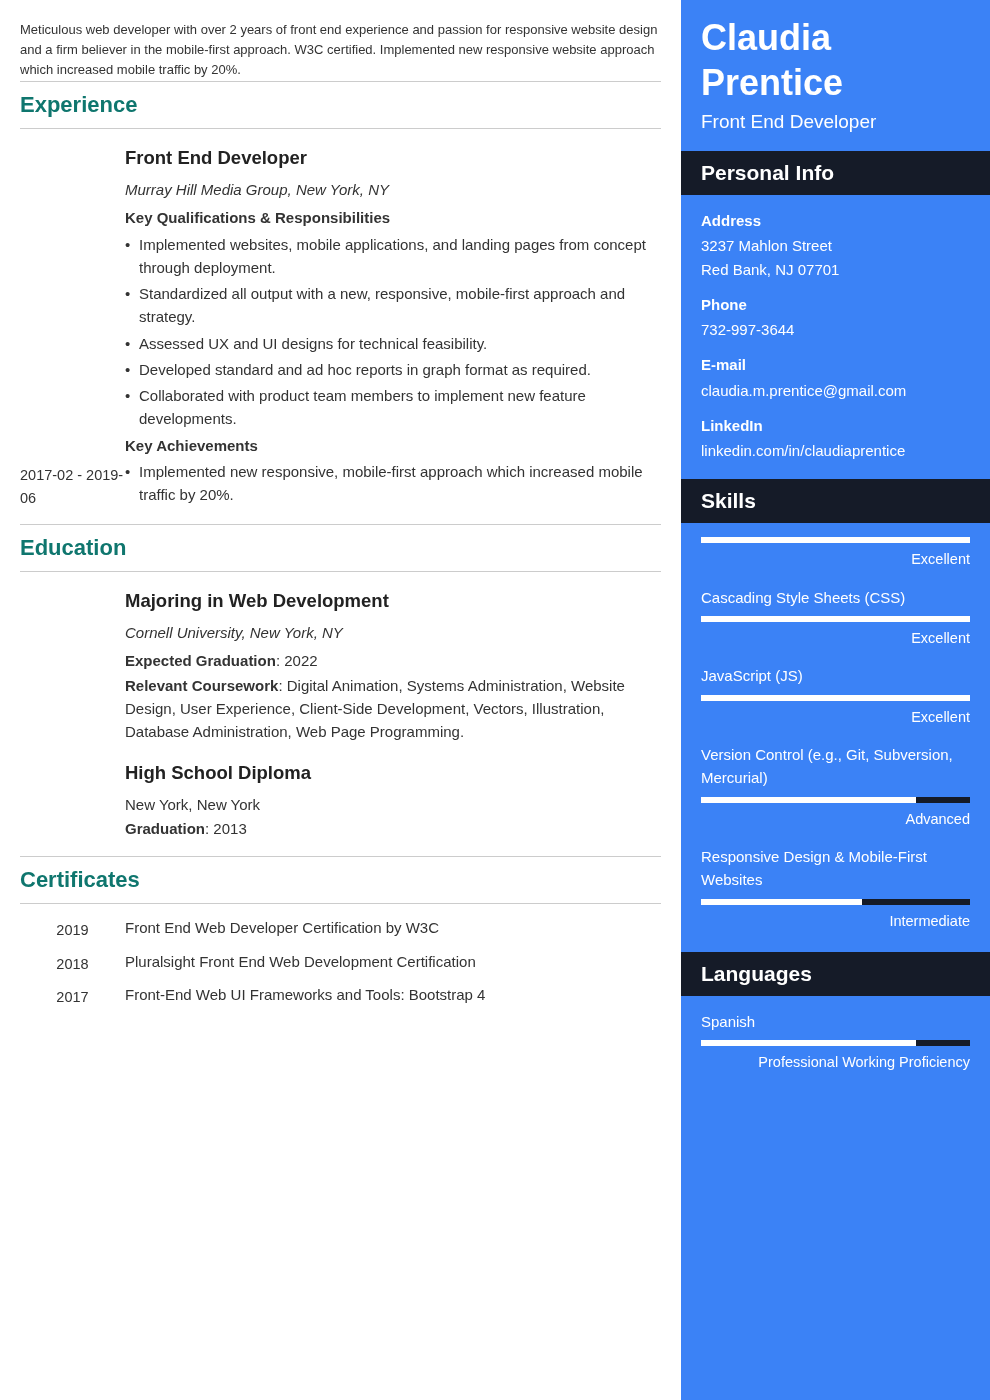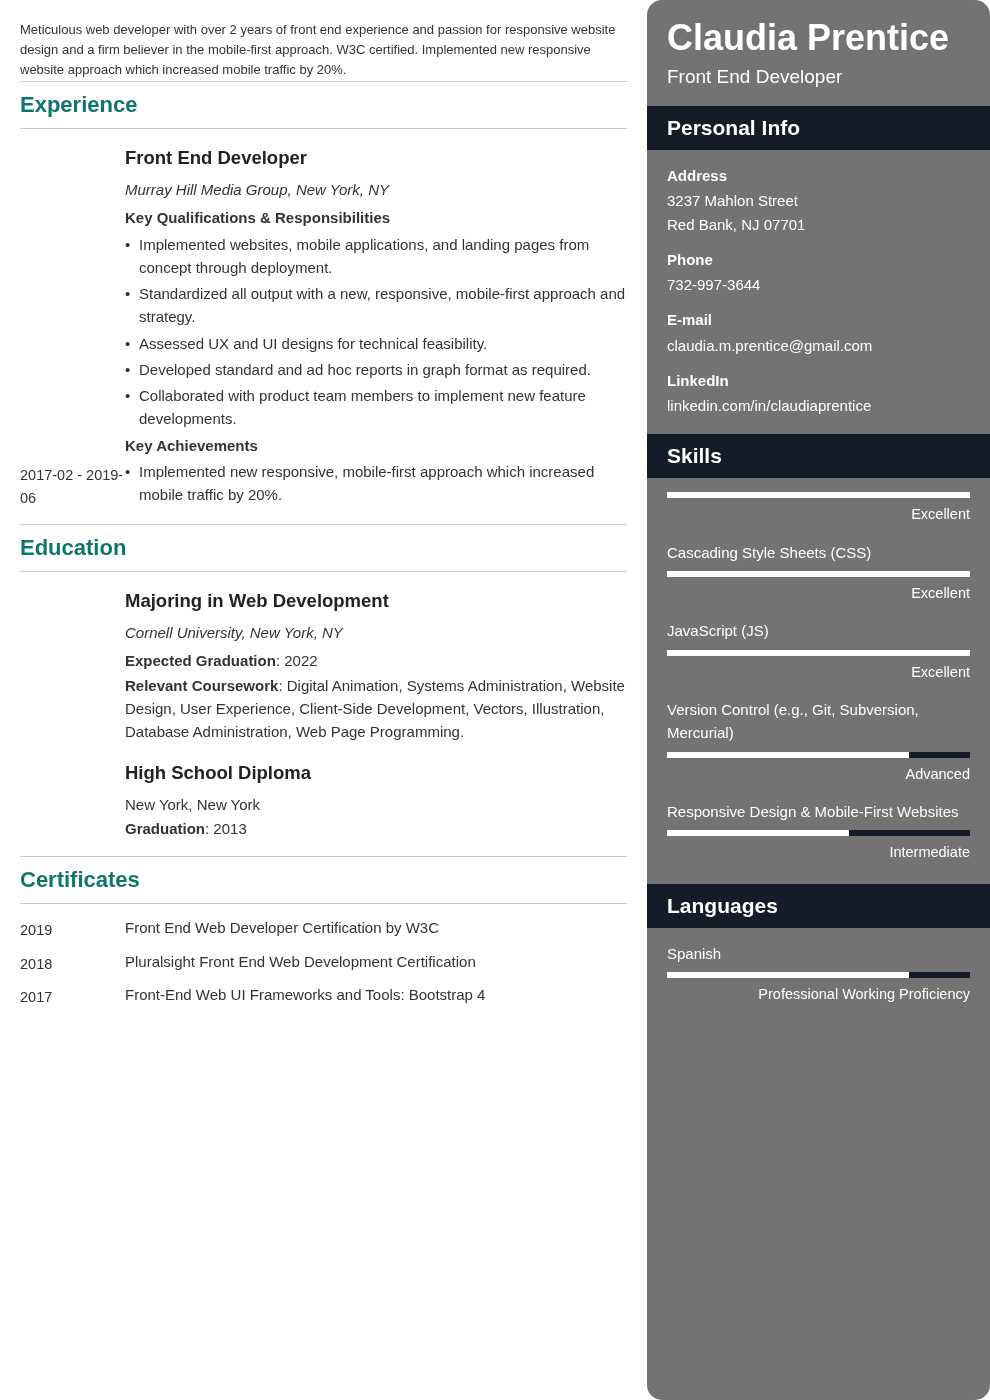--- a/index.html
+++ b/index.html
@@ -1,18 +1,18 @@
 <!DOCTYPE html>
 <html><head>
   <meta charset="utf-8">
   <style>
     * { margin: 0; padding: 0; box-sizing: border-box; }
     body { font-family: Arial, Helvetica, sans-serif; width: 990px; height: 1400px; display: flex; background: #fff; }
     .main { flex: 1; padding: 20px; color: #333; }
-    .sidebar { width: 343px; background: #737373; color: #fff; display: flex; flex-direction: column; border-radius: 15px; }
+    .sidebar { width: 309px; background: #3b82f6; color: #fff; display: flex; flex-direction: column; }
     .summary { font-size: 13px; line-height: 1.55; margin-bottom: 1px; }
     .section-header { font-size: 22px; font-weight: 700; color: #0f766e; border-top: 1px solid #ccc; border-bottom: 1px solid #ccc; padding: 10px 0; margin-bottom: 15px; }
     .row { display: flex; margin-bottom: 15px; align-items: flex-end; }
     .date-col { width: 105px; flex-shrink: 0; font-size: 14.5px; line-height: 1.55; }
     .content-col { flex: 1; font-size: 15px; line-height: 1.55; }
     .content-col h3 { font-size: 18.5px; font-weight: 700; margin-bottom: 5px; color: #222; }
     .content-col .org { font-style: italic; margin-bottom: 5px; }
     .content-col .label-bold { font-weight: 700; }
     .content-col ul { list-style: none; margin: 3px 0; }
     .content-col li { position: relative; padding-left: 14px; margin-bottom: 3px; }
@@ -22,21 +22,21 @@
     .name-block .title { font-size: 19px; }
     .side-header { background: #151b28; font-size: 21px; font-weight: 700; padding: 10px 20px; }
     .side-content { padding: 14px 20px 5px 20px; font-size: 15px; line-height: 1.55; }
     .info-item { margin-bottom: 12px; }
     .info-item .label { font-weight: 700; margin-bottom: 2px; }
     .skill-item { margin-bottom: 15px; }
     .skill-name { margin-bottom: 7px; }
     .skill-bar { height: 6px; background: #151b28; position: relative; margin-bottom: 5px; }
     .skill-bar-fill { height: 100%; background: #fff; }
     .skill-level { text-align: right; font-size: 14.5px; }
-    .cert-row { display: flex; margin-bottom: 11px; font-size: 15px; }
+    .cert-row { display: flex; margin-bottom: 11px; font-size: 15px; text-align: center; }
     .cert-row .date-col { width: 105px; }
     .content-col p { margin-bottom: 1px; }
   </style>
 </head>
 <body>
 
 <div class="main">
   <p class="summary">Meticulous web developer with over 2 years of front end experience and passion for responsive website design and a firm believer in the mobile-first approach. W3C certified. Implemented new responsive website approach which increased mobile traffic by 20%.</p>
 
   <h2 class="section-header">Experience</h2>

